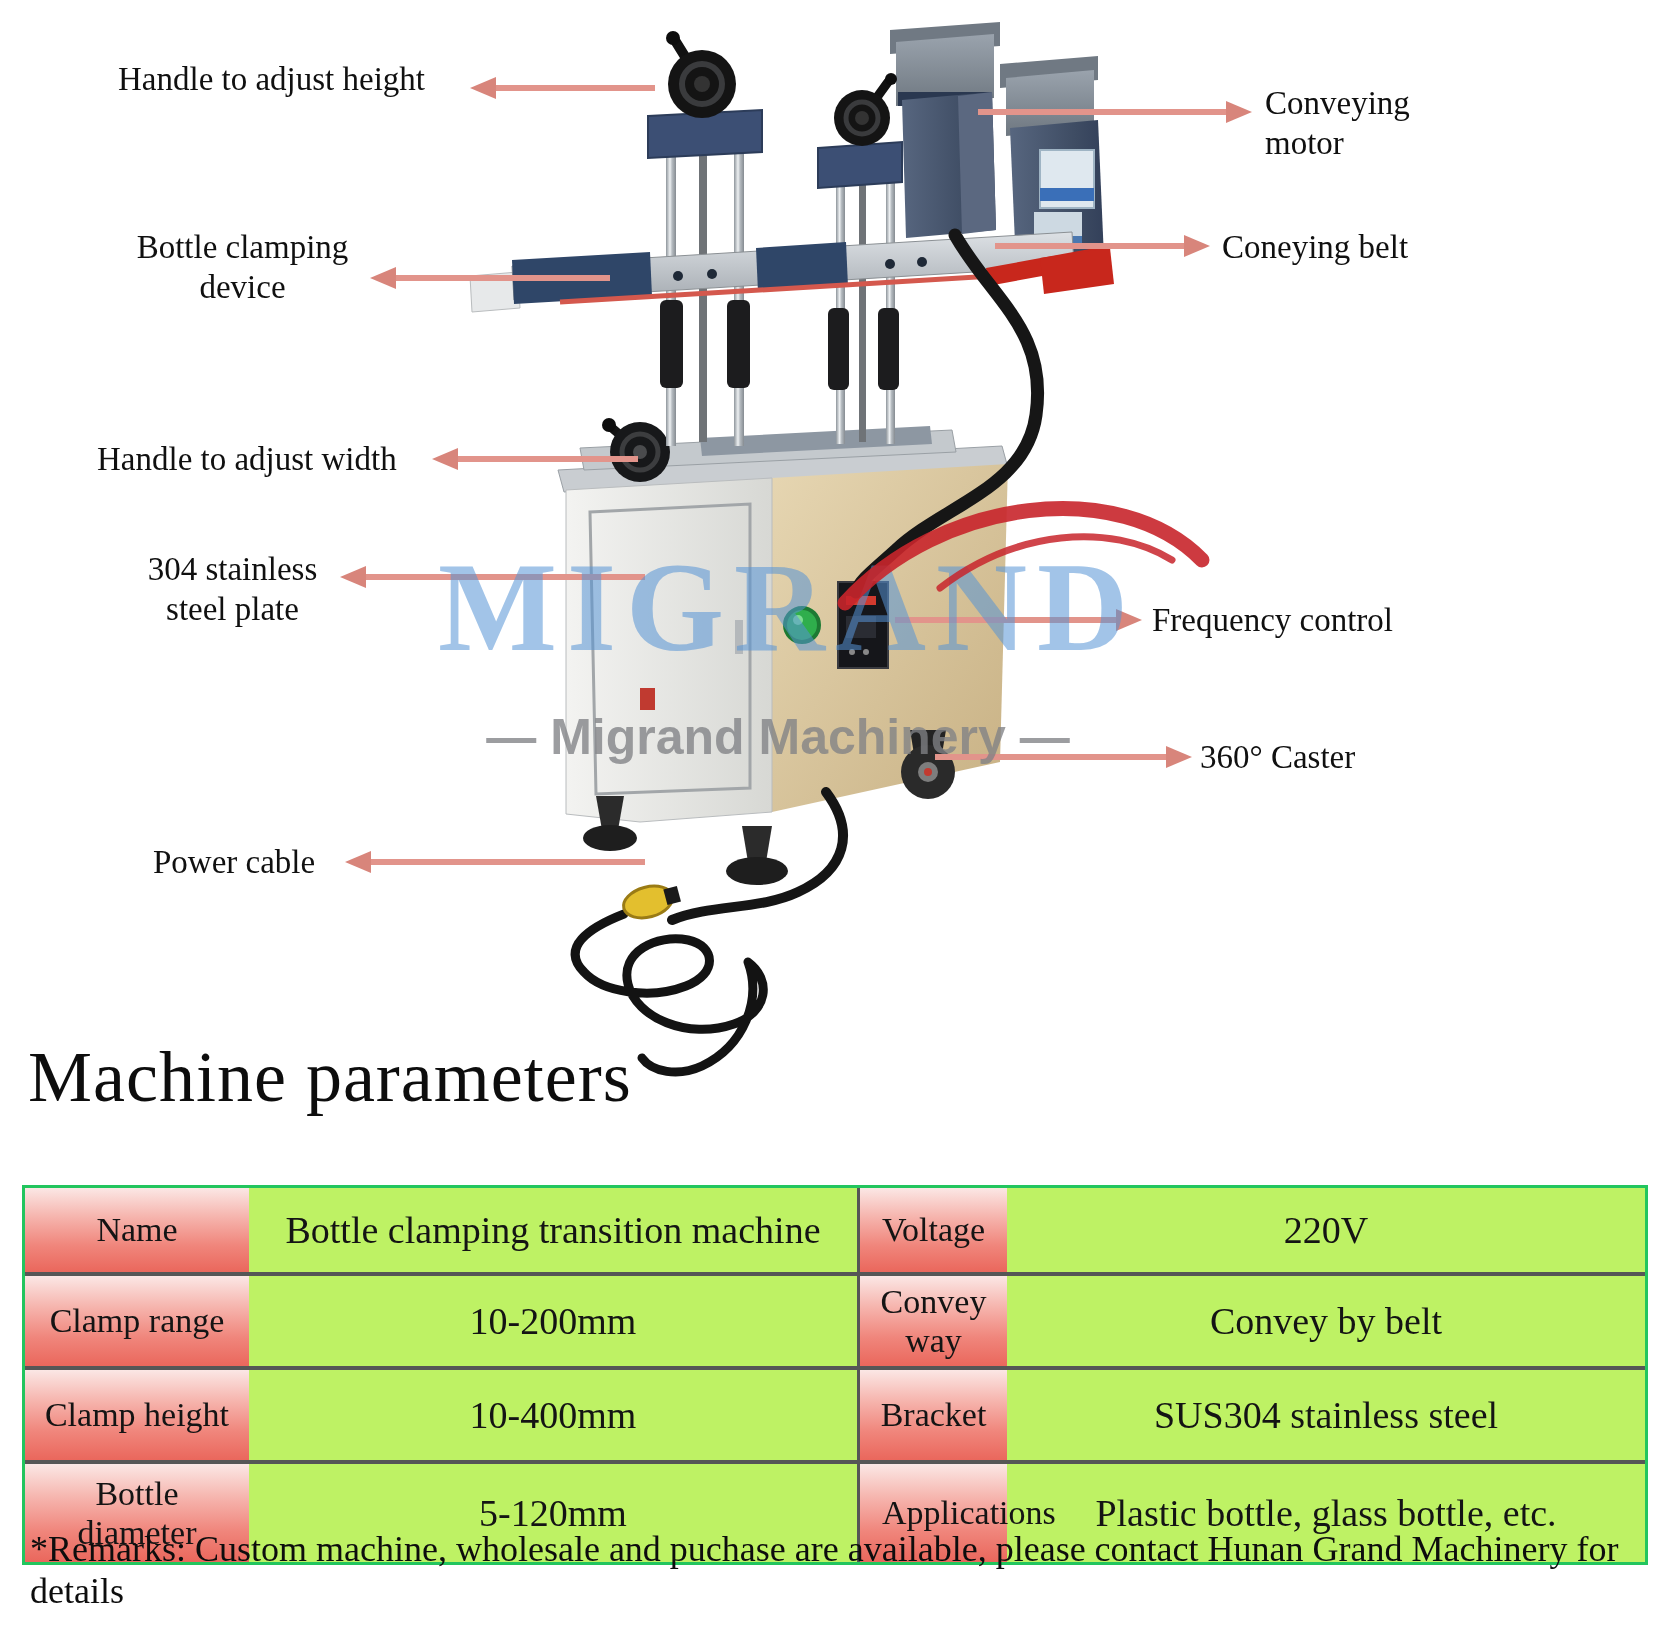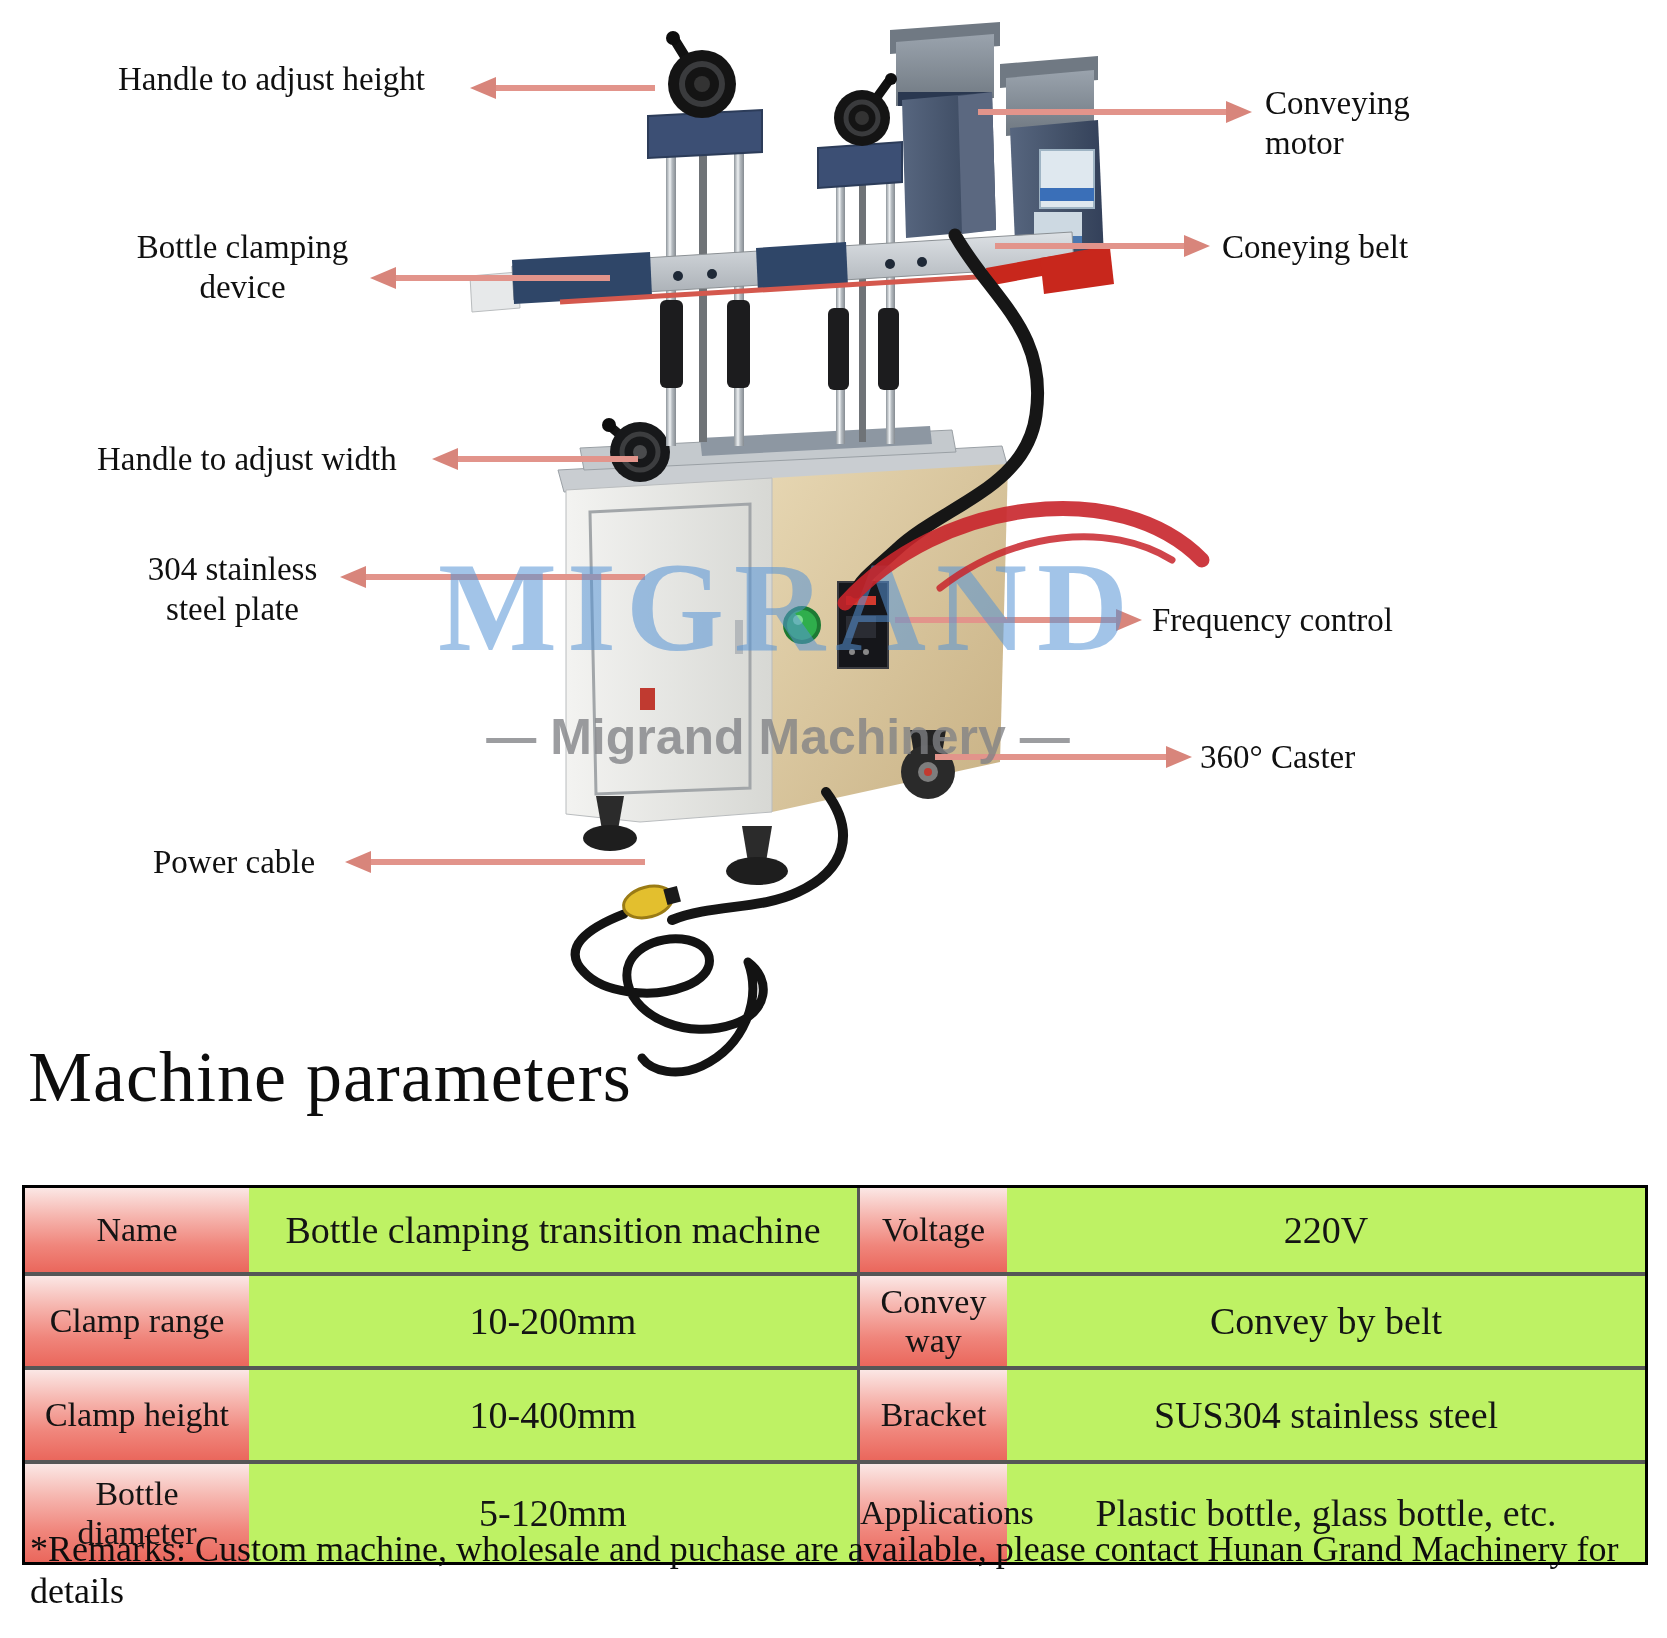--- a/index.html
+++ b/index.html
@@ -21,29 +21,29 @@
   .callout.wrap-left{white-space:normal;text-align:left;}
 
   
   .title{position:absolute;left:28px;top:1036px;margin:0;z-index:6;
          font-size:72px;font-weight:400;letter-spacing:1px;color:#0d0d0d;}
 
   
   .params{position:absolute;left:22px;top:1185px;width:1620px;z-index:6;
           display:grid;grid-template-columns:224px 608px 150px 638px;
           grid-template-rows:88px 94px 94px 98px;
-          border:3px solid #000000;background:#fff;}
+          border:3px solid #22c55e;background:#fff;}
   .cell{display:flex;align-items:center;justify-content:center;
         border-bottom:4px solid #565656;box-sizing:border-box;
         padding:4px 8px;text-align:center;}
   .cell.nb{border-bottom:none;text-align:center;}
   .pk{background:linear-gradient(180deg,#fbe7e5 0%,#f6b5ae 34%,#f0867c 68%,#ea675c 100%);
       font-size:34px;position:relative;z-index:2;overflow:visible;line-height:1.15;}
   .pk.col3{border-left:3px solid #565656;}
-  .pk.spill{justify-content:flex-start;text-align:left;padding-left:0;}
+  .pk.spill{justify-content:flex-start;text-align:left;padding-left:22px;}
   .pv{background:#bef264;font-size:38px;position:relative;z-index:1;}
 
   
   .remarks{position:absolute;left:30px;top:1528px;width:1610px;margin:0;z-index:6;
            font-size:36px;color:#0d0d0d;}
 </style>
 </head>
 <body>
 
 <div class="page">

